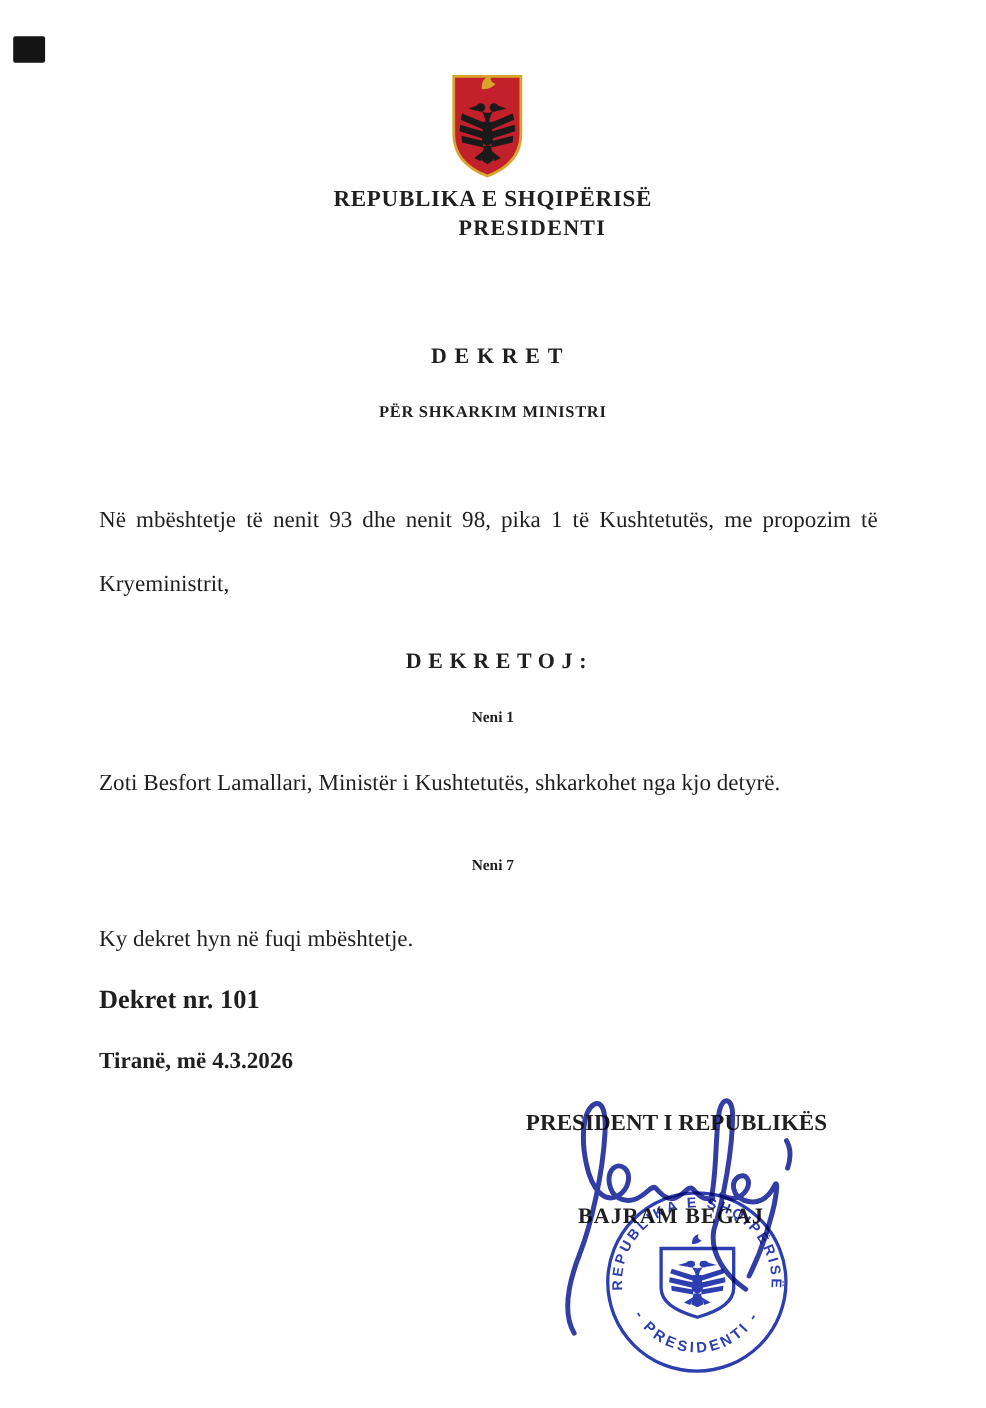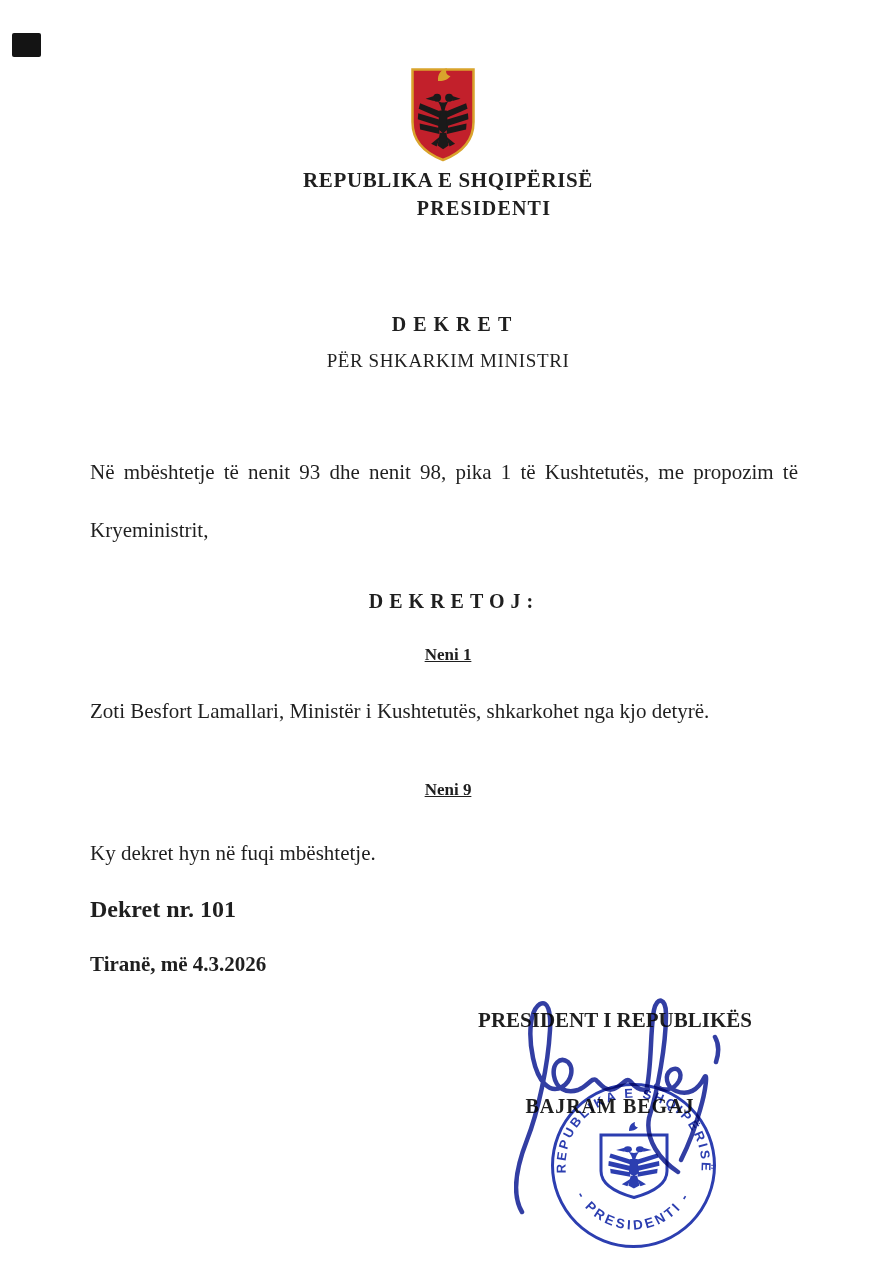--- a/index.html
+++ b/index.html
@@ -7,27 +7,27 @@
     width:896px;height:1280px;position:relative;background:#ffffff;
     font-family:"Liberation Serif", serif;color:#1f1f1f;overflow:hidden;
   }
   .abs{position:absolute;}
   .center{left:0;width:896px;text-align:center;}
   .corner-mark{left:12px;top:33px;width:29px;height:24px;background:#141414;border-radius:2px;}
   .emblem{left:409px;top:66px;}
   .t-republic{top:168px;font-size:21px;font-weight:bold;letter-spacing:0.6px;}
   .t-office{top:197px;font-size:20px;font-weight:bold;letter-spacing:1.2px;padding-left:36px;}
   .t-dekret{top:313px;font-size:20px;font-weight:bold;letter-spacing:7px;padding-left:7px;}
-  .t-subject{top:350px;font-size:19px;font-weight:normal;letter-spacing:0.6px;}
+  .t-subject{top:367px;font-size:15px;font-weight:bold;letter-spacing:0.6px;}
   .body-line{left:90px;width:708px;font-size:21px;line-height:26px;font-family:Liberation Serif, serif;}
   .justify-last{text-align:justify;text-align-last:justify;}
   .t-pre1{top:459px;}
   .t-pre2{top:517px;}
   .t-dekretoj{top:590px;font-size:20px;font-weight:bold;letter-spacing:6px;padding-left:6px;}
-  .t-neni{font-size:17px;font-weight:bold;text-decoration:underline;}
+  .t-neni{font-size:14px;font-weight:bold;}
   .t-neni1{top:645px;}
   .t-art1{top:698px;}
   .t-neni2{top:780px;}
   .t-art2{top:840px;}
   .t-number{top:896px;left:90px;font-size:24px;font-weight:bold;}
   .t-date{top:952px;left:90px;font-size:21px;font-weight:bold;}
   .t-prestitle{left:430px;width:370px;top:1008px;font-size:21px;font-weight:bold;text-align:center;}
   .t-presname{left:430px;width:360px;top:1095px;font-size:20px;font-weight:bold;letter-spacing:1px;text-align:center;}
   .stamp-svg{left:549px;top:1081px;mix-blend-mode:multiply;}
   .sig-svg{left:495px;top:985px;mix-blend-mode:multiply;}
@@ -73,21 +73,21 @@
 <div class="abs center t-subject">PËR SHKARKIM MINISTRI</div>
 
 <div class="abs body-line justify-last t-pre1">Në mbështetje të nenit 93 dhe nenit 98, pika 1 të Kushtetutës, me propozim të</div>
 <div class="abs body-line t-pre2">Kryeministrit,</div>
 
 <div class="abs center t-dekretoj">DEKRETOJ:</div>
 
 <div class="abs center t-neni t-neni1">Neni 1</div>
 <div class="abs body-line t-art1">Zoti Besfort Lamallari, Ministër i Kushtetutës, shkarkohet nga kjo detyrë.</div>
 
-<div class="abs center t-neni t-neni2">Neni 9</div>
+<div class="abs center t-neni t-neni2">Neni 7</div>
 <div class="abs body-line t-art2">Ky dekret hyn në fuqi mbështetje.</div>
 
 <div class="abs t-number">Dekret nr. 101</div>
 <div class="abs t-date">Tiranë, më 4.3.2026</div>
 
 <div class="abs t-prestitle">PRESIDENT I REPUBLIKËS</div>
 <div class="abs t-presname">BAJRAM BEGAJ</div>
 
 <svg class="abs stamp-svg" width="169" height="169" viewBox="0 0 169 169">
   <defs>

